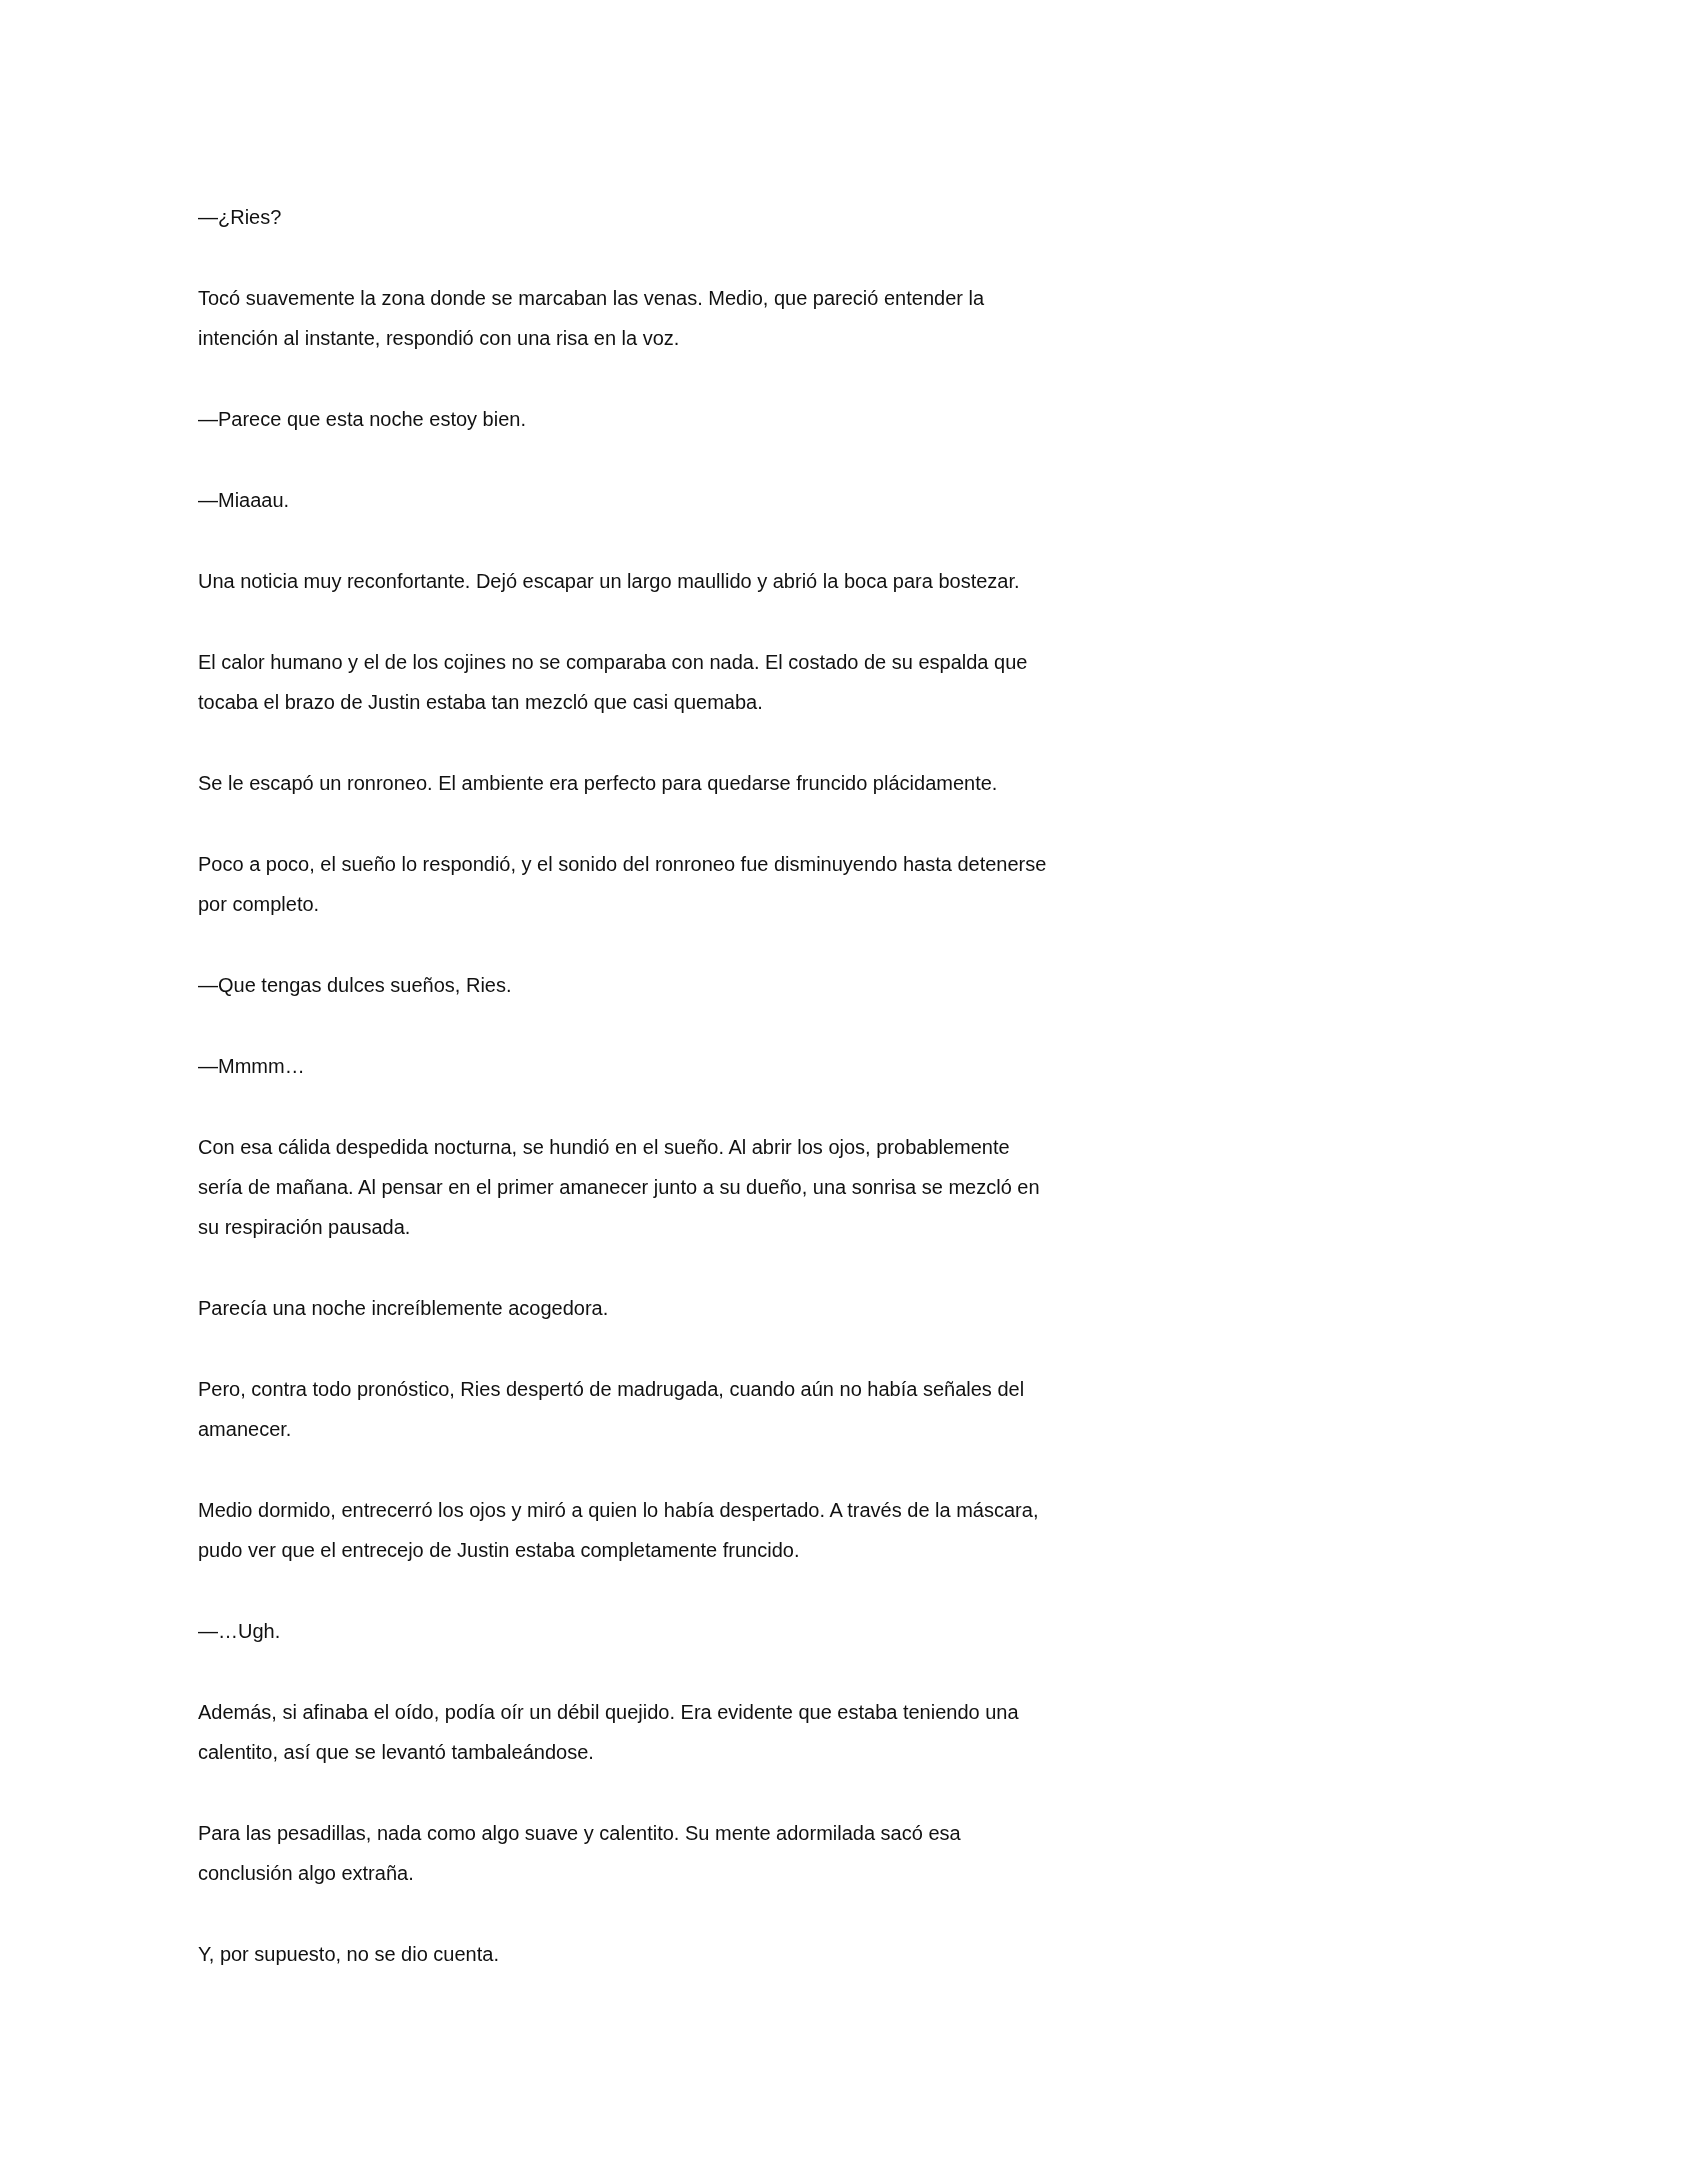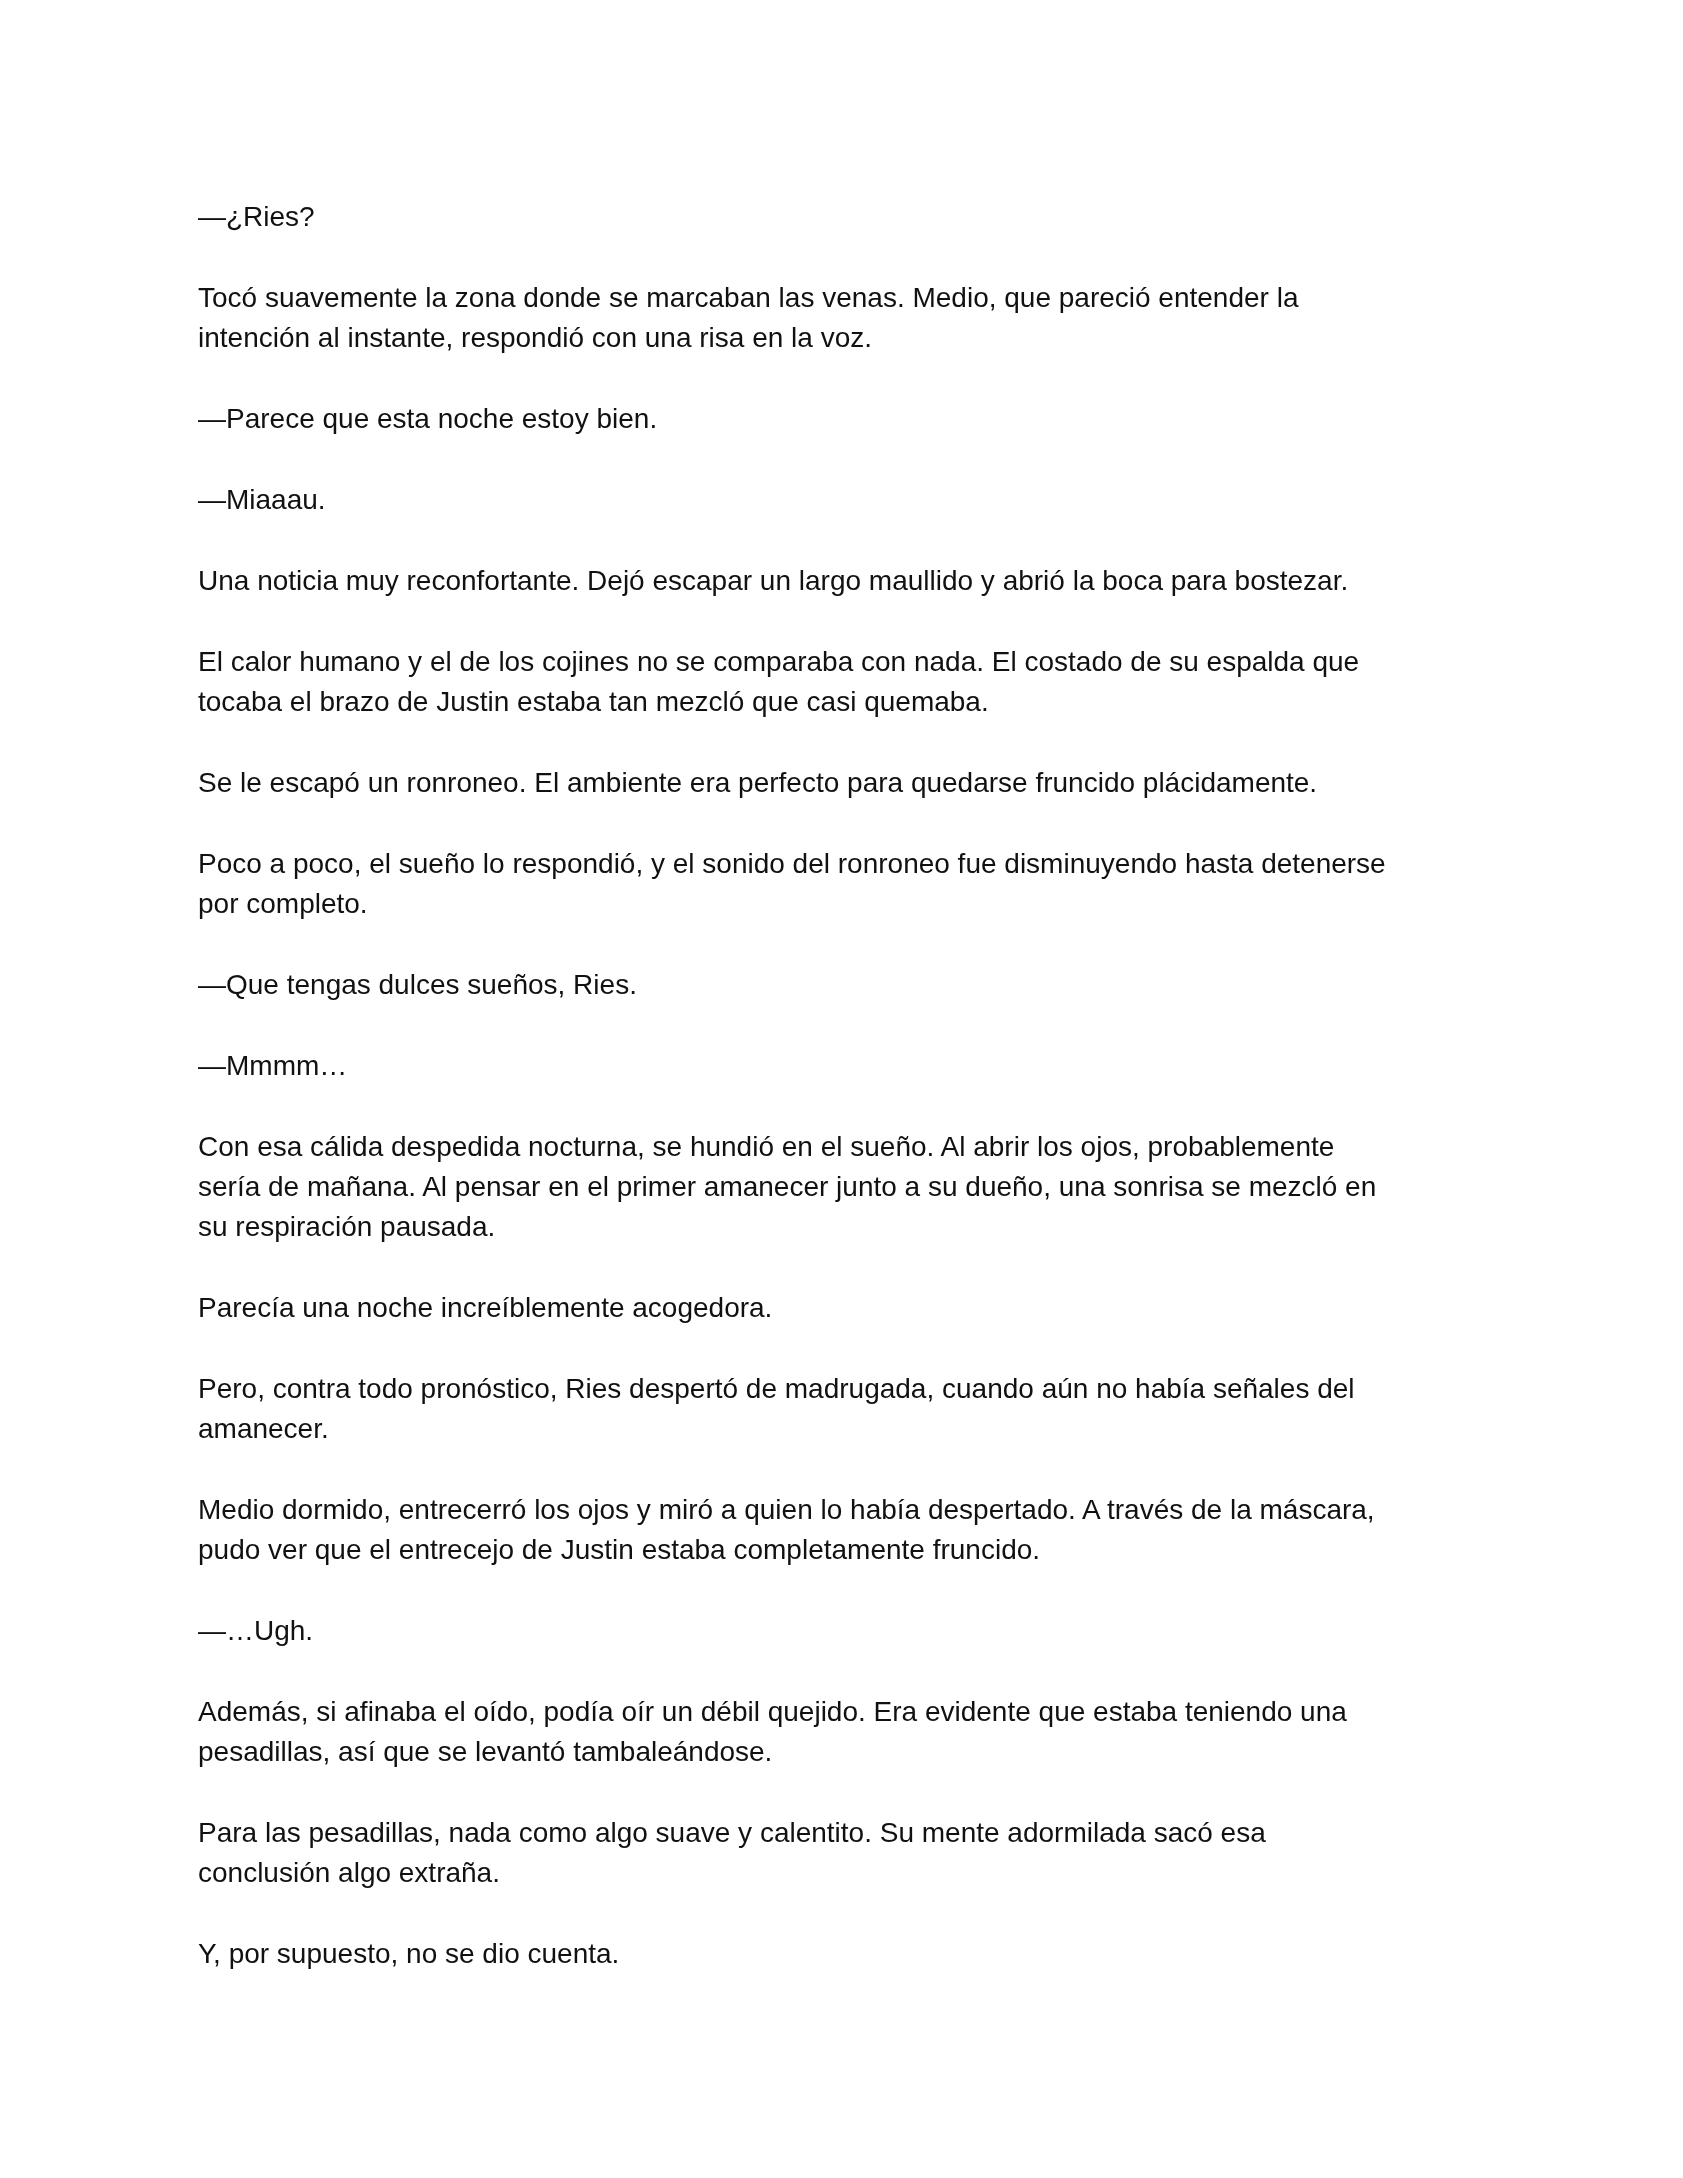--- a/index.html
+++ b/index.html
@@ -12,21 +12,21 @@
       height: 2178px;
       position: relative;
       overflow: hidden;
     }
     .page {
       position: absolute;
       left: 198px;
       top: 197px;
       width: 1307px;
       font-family: "Liberation Sans", sans-serif;
-      font-size: 28px;
+      font-size: 20px;
       line-height: 40px;
       color: #111111;
     }
     .para {
       margin: 0 0 41px 0;
       padding: 0;
     }
     .line {
       display: block;
       white-space: pre;
@@ -84,21 +84,21 @@
   </p>
   <p class="para">
     <span class="line">Medio dormido, entrecerró los ojos y miró a quien lo había despertado. A través de la máscara,</span>
     <span class="line">pudo ver que el entrecejo de Justin estaba completamente fruncido.</span>
   </p>
   <p class="para">
     <span class="line">—…Ugh.</span>
   </p>
   <p class="para">
     <span class="line">Además, si afinaba el oído, podía oír un débil quejido. Era evidente que estaba teniendo una</span>
-    <span class="line">pesadillas, así que se levantó tambaleándose.</span>
+    <span class="line">calentito, así que se levantó tambaleándose.</span>
   </p>
   <p class="para">
     <span class="line">Para las pesadillas, nada como algo suave y calentito. Su mente adormilada sacó esa</span>
     <span class="line">conclusión algo extraña.</span>
   </p>
   <p class="para">
     <span class="line">Y, por supuesto, no se dio cuenta.</span>
   </p>
 </div>
 

